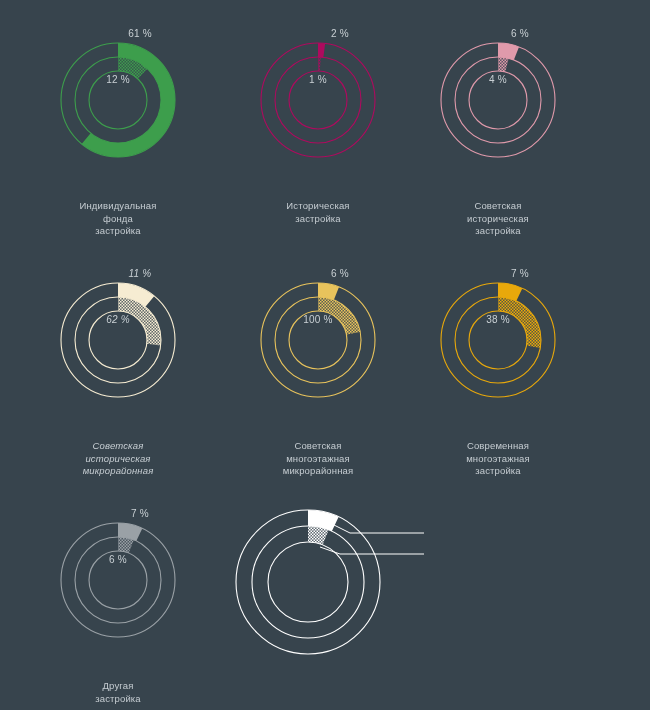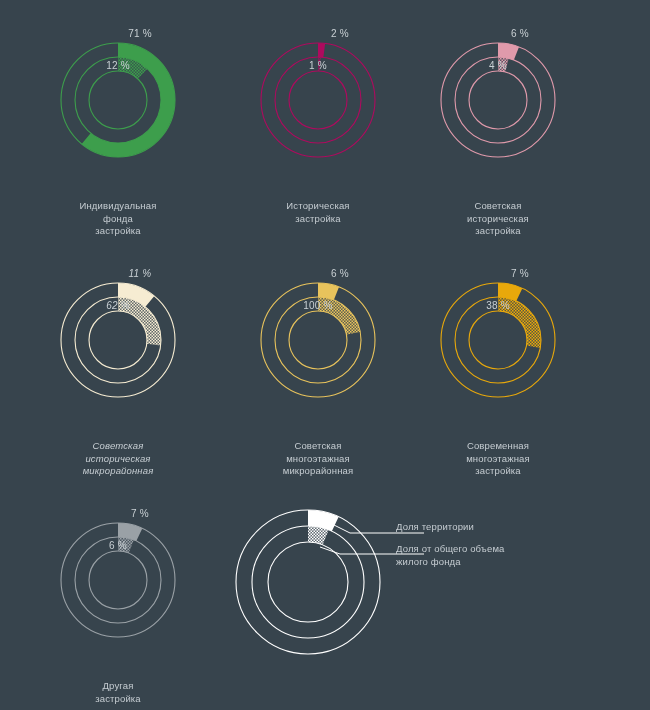--- a/index.html
+++ b/index.html
@@ -45,21 +45,21 @@
   }
   .pct-outer {
     left: 50%;
     transform: translateX(-50%);
     margin-left: 22px;
     top: 6px;
   }
   .pct-inner {
     left: 50%;
     transform: translateX(-50%);
-    top: 38px;
+    top: 52px;
   }
   .donut-caption {
     margin-top: 18px;
     font-size: 9.5px;
     line-height: 12.5px;
     color: #c6cdd2;
     letter-spacing: 0.15px;
   }
   .legend-cell {
     position: absolute;
@@ -96,21 +96,21 @@
                 <rect x="0" y="0" width="1.5" height="1.5" fill="#3d9e4c"></rect>
                 <rect x="1.5" y="1.5" width="1.5" height="1.5" fill="#3d9e4c"></rect>
               </pattern>
             </defs>
             <circle cx="100" cy="78" r="57" fill="none" stroke="#3d9e4c" stroke-width="1.1"></circle>
             <circle cx="100" cy="78" r="43" fill="none" stroke="#3d9e4c" stroke-width="1.1"></circle>
             <circle cx="100" cy="78" r="29" fill="none" stroke="#3d9e4c" stroke-width="1.1"></circle>
             <path d="M 100 21 A 57 57 0 1 1 63.6668325843247 121.91925483822 L 72.59076844080636 111.13206943935896 A 43 43 0 1 0 100 35 Z" fill="#3d9e4c" stroke="none"></path>
             <path d="M 100 35 A 43 43 0 0 1 129.4355255549336 46.6543490208793 L 119.85186607193197 56.859909804779065 A 29 29 0 0 0 100 49 Z" fill="url(#hatch-0)" stroke="none"></path>
           </svg>
-          <div class="pct-outer">71 %</div>
+          <div class="pct-outer">61 %</div>
           <div class="pct-inner">12 %</div>
         </div>
         <div class="donut-caption"><span>Индивидуальная</span><br><span>фонда</span><br><span>застройка</span></div>
       </div>
       <div class="donut-cell" style="left: 218px; top: 22px;">
         <div class="donut-svg-wrap">
           <svg class="donut-svg" width="200" height="160" viewBox="0 0 200 160">
             <defs>
               <pattern id="hatch-1" width="3" height="3" patternUnits="userSpaceOnUse">
                 <rect width="3" height="3" fill="#ae0a5e" fill-opacity="0.22"></rect>
@@ -246,22 +246,15 @@
           </pattern>
         </defs>
         <circle cx="80" cy="80" r="72" fill="none" stroke="#ffffff" stroke-width="1.1"></circle>
         <circle cx="80" cy="80" r="56" fill="none" stroke="#ffffff" stroke-width="1.1"></circle>
         <circle cx="80" cy="80" r="40" fill="none" stroke="#ffffff" stroke-width="1.1"></circle>
         <path d="M 80 8 A 72 72 0 0 1 110.65610899268525 14.852452222446601 L 103.84364032764408 29.329685061902907 A 56 56 0 0 0 80 24 Z" fill="#ffffff" stroke="none"></path>
         <path d="M 80 24 A 56 56 0 0 1 100.61497495034196 27.93251679025792 L 94.72498210738712 42.80894056446994 A 40 40 0 0 0 80 40 Z" fill="url(#hatch-7)" stroke="none"></path>
         <path d="M 104 22 L 122 31 L 196 31" fill="none" stroke="#ffffff" stroke-width="1"></path>
         <path d="M 92 45 L 112 52 L 196 52" fill="none" stroke="#ffffff" stroke-width="1"></path>
       </svg>
-    <div class="legend-labels">
-      <div class="legend-row first">Доля  территории</div>
-      <div class="legend-row">
-        <span>Доля от общего объема</span><br>
-        <span>жилого фонда</span>
-      </div>
-    </div>
   </div>
 
 </div>
 
 </body></html>

